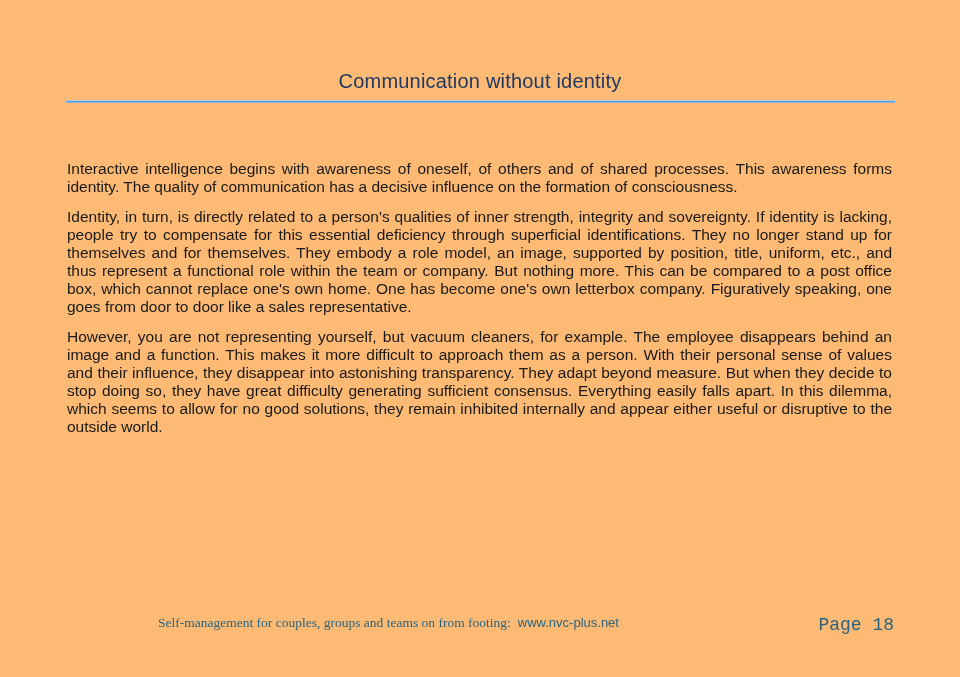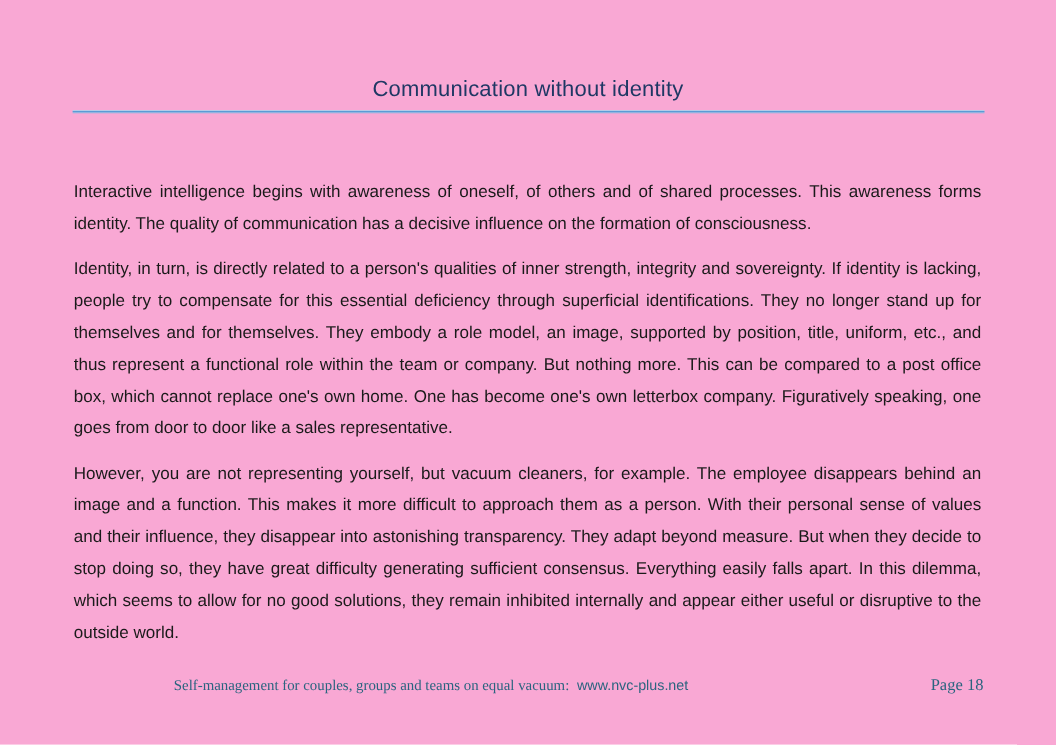--- a/index.html
+++ b/index.html
@@ -5,21 +5,21 @@
   :root{
     --title-color:#1F3864;
     --rule-color:#5B9BD5;
     --body-color:#1A1A1A;
     --footer-color:#2A647F;
   }
   html,body{margin:0;padding:0;background:#ffffff;}
   .page{
     position:relative;
     width:960px;height:677px;
-    background:#f9a8d4;
+    background:#fdba74;
     overflow:hidden;
     font-family:"Liberation Sans", sans-serif;
   }
   .page-title{
     position:absolute;
     top:70px;left:0;right:0;
     text-align:center;
     font-size:20px;
     font-weight:400;
     letter-spacing:0.2px;
@@ -31,21 +31,21 @@
     background:linear-gradient(to bottom,
       #b6cbe9 0 1px,
       var(--rule-color) 1px 2px,
       #93b3df 2px 3px);
   }
   .document-body{
     position:absolute;
     top:160px;left:67px;width:825px;
     color:var(--body-color);
     font-size:15.5px;
-    line-height:29px;
+    line-height:18px;
     text-align:justify;
   }
   .document-body p{margin:0 0 12px 0;}
   .footer-tagline{
     position:absolute;
     left:158px;top:615px;
     font-family:"Liberation Serif", serif;
     font-size:13.5px;
     color:var(--footer-color);
     white-space:nowrap;
@@ -54,38 +54,38 @@
     font-family:Liberation Sans, sans-serif;
     font-size:13px;
     margin-left:7px;
     color:var(--footer-color);
     text-decoration:none;
     cursor:pointer;
   }
   .page-number{
     position:absolute;
     right:66px;top:615px;
-    font-family:Liberation Serif, serif;
-    font-size:15px;
+    font-family:Liberation Mono, monospace;
+    font-size:18px;
     color:var(--footer-color);
     white-space:nowrap;
   }
 </style>
 </head>
 <body>
 
 <div class="page">
 
   <div class="page-title">Communication without identity</div>
 
   <div class="title-rule"></div>
 
   <div class="document-body">
     <p>Interactive intelligence begins with awareness of oneself, of others and of shared processes. This awareness forms identity. The quality of communication has a decisive influence on the formation of consciousness.</p>
     <p>Identity, in turn, is directly related to a person's qualities of inner strength, integrity and sovereignty. If identity is lacking, people try to compensate for this essential deficiency through superficial identifications. They no longer stand up for themselves and for themselves. They embody a role model, an image, supported by position, title, uniform, etc., and thus represent a functional role within the team or company. But nothing more. This can be compared to a post office box, which cannot replace one's own home. One has become one's own letterbox company. Figuratively speaking, one goes from door to door like a sales representative.</p>
     <p>However, you are not representing yourself, but vacuum cleaners, for example. The employee disappears behind an image and a function. This makes it more difficult to approach them as a person. With their personal sense of values and their influence, they disappear into astonishing transparency. They adapt beyond measure. But when they decide to stop doing so, they have great difficulty generating sufficient consensus. Everything easily falls apart. In this dilemma, which seems to allow for no good solutions, they remain inhibited internally and appear either useful or disruptive to the outside world.</p>
   </div>
 
-  <div class="footer-tagline"><span>Self-management for couples, groups and teams on equal vacuum:</span><span class="footer-website">www.nvc-plus.net</span></div>
+  <div class="footer-tagline"><span>Self-management for couples, groups and teams on from footing:</span><span class="footer-website">www.nvc-plus.net</span></div>
 
   <div class="page-number">Page 18</div>
 
 </div>
 
 </body></html>

